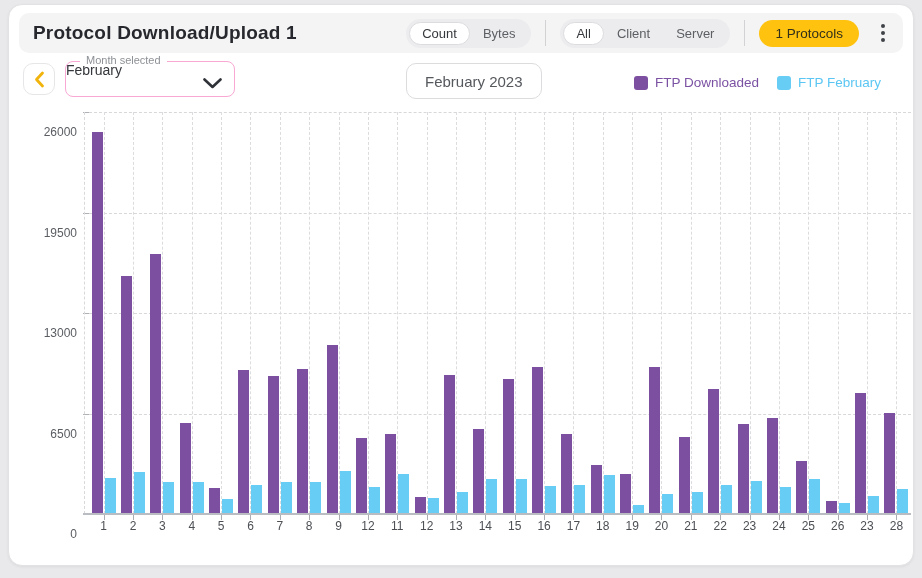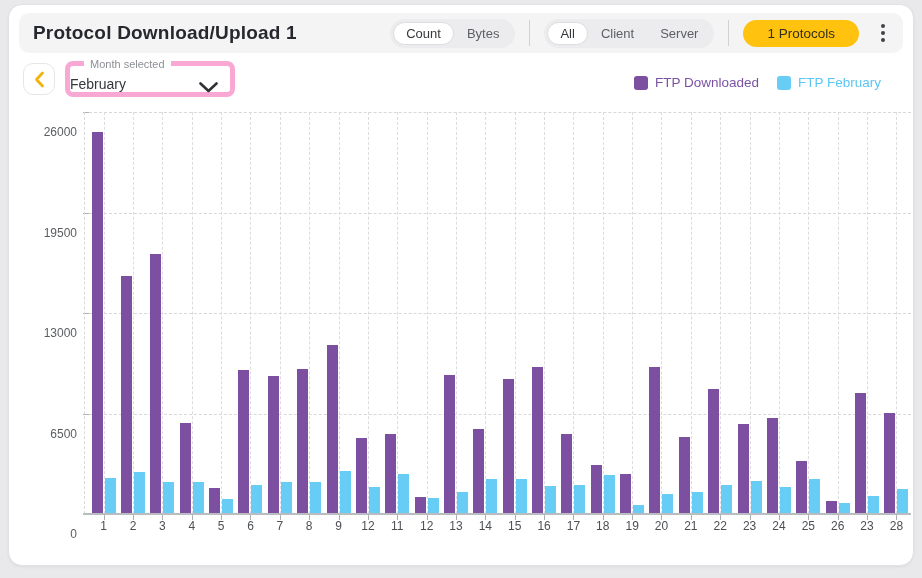--- a/index.html
+++ b/index.html
@@ -23,35 +23,35 @@
   .title { margin-left: 14px; font-size: 19px; font-weight: 700; color: #26282d; letter-spacing: .2px; }
   .hspacer { flex: 1; }
   .seg {
     background: #ececee; border-radius: 16px; padding: 3px;
     display: flex; align-items: center; font-size: 13px; color: #5c5f63;
   }
   .seg .opt { padding: 4px 13px; border-radius: 13px; cursor: default; white-space: nowrap; }
   .seg .opt.selected { background: #ffffff; border: 1px solid #dcdcdf; padding: 3px 12px; color: #35383c; }
   .vdiv { width: 1px; height: 26px; background: #d2d2d5; margin: 0 14px; }
   .pill-protocols {
-    background: #ffc20e; border-radius: 16px; padding: 6px 24px;
+    background: #ffc20e; border-radius: 16px; padding: 6px 16px;
     font-size: 13.5px; color: #33301a; white-space: nowrap;
   }
   .kebab { margin: 0 12px 0 16px; display: flex; flex-direction: column; gap: 3px; padding: 4px 6px; cursor: pointer; }
   .kebab .dot { width: 4px; height: 4px; border-radius: 50%; background: #3f4347; }
   
   .back-btn {
     position: absolute; left: 14px; top: 58px; width: 32px; height: 32px;
     background: #fff; border: 1px solid #e6e6e8; border-radius: 10px;
     display: flex; align-items: center; justify-content: center;
   }
   .month-select {
     position: absolute; left: 56px; top: 56px; width: 170px; height: 36px;
-    background: #fff; border: 5px solid #f9a8d4; border-radius: 8px;
-    display: flex; align-items: flex-end;
+    background: #fff; border: 1px solid #f9a8d4; border-radius: 8px;
+    display: flex; align-items: flex-start;
   }
   .month-select .float-label {
     position: absolute; top: -8px; left: 14px; background: #fff; padding: 0 6px;
     font-size: 11px; color: #8d9095; white-space: nowrap;
   }
   .month-select .value { font-size: 14px; color: #34373b; }
   .month-select .chev { position: absolute; right: 12px; top: 13px; }
   .period-pill {
     position: absolute; left: 397px; top: 58px; height: 36px; padding: 0 18px;
     border: 1px solid #dcdcdf; border-radius: 10px; background: #fff;
@@ -122,20 +122,21 @@
   <div class="month-select">
     <span class="float-label">Month selected</span>
     <span class="value">February</span>
     <span class="chev">
       <svg width="19" height="11" viewBox="0 0 19 11">
           <polyline points="1.5,1.5 9.5,9 17.5,1.5" fill="none" stroke="#2f3237" stroke-width="2.6" stroke-linecap="round" stroke-linejoin="round"></polyline>
         </svg>
     </span>
   </div>
 
+  <div class="period-pill">February 2023</div>
 
   <div class="legend">
     <div class="item">
       <span class="swatch" style="background: rgb(124, 79, 160);"></span>
       <span style="color: rgb(123, 82, 163);">FTP Downloaded</span>
     </div>
     <div class="item">
       <span class="swatch" style="background: rgb(103, 205, 245);"></span>
       <span style="color: rgb(91, 198, 243);">FTP February</span>
     </div>

